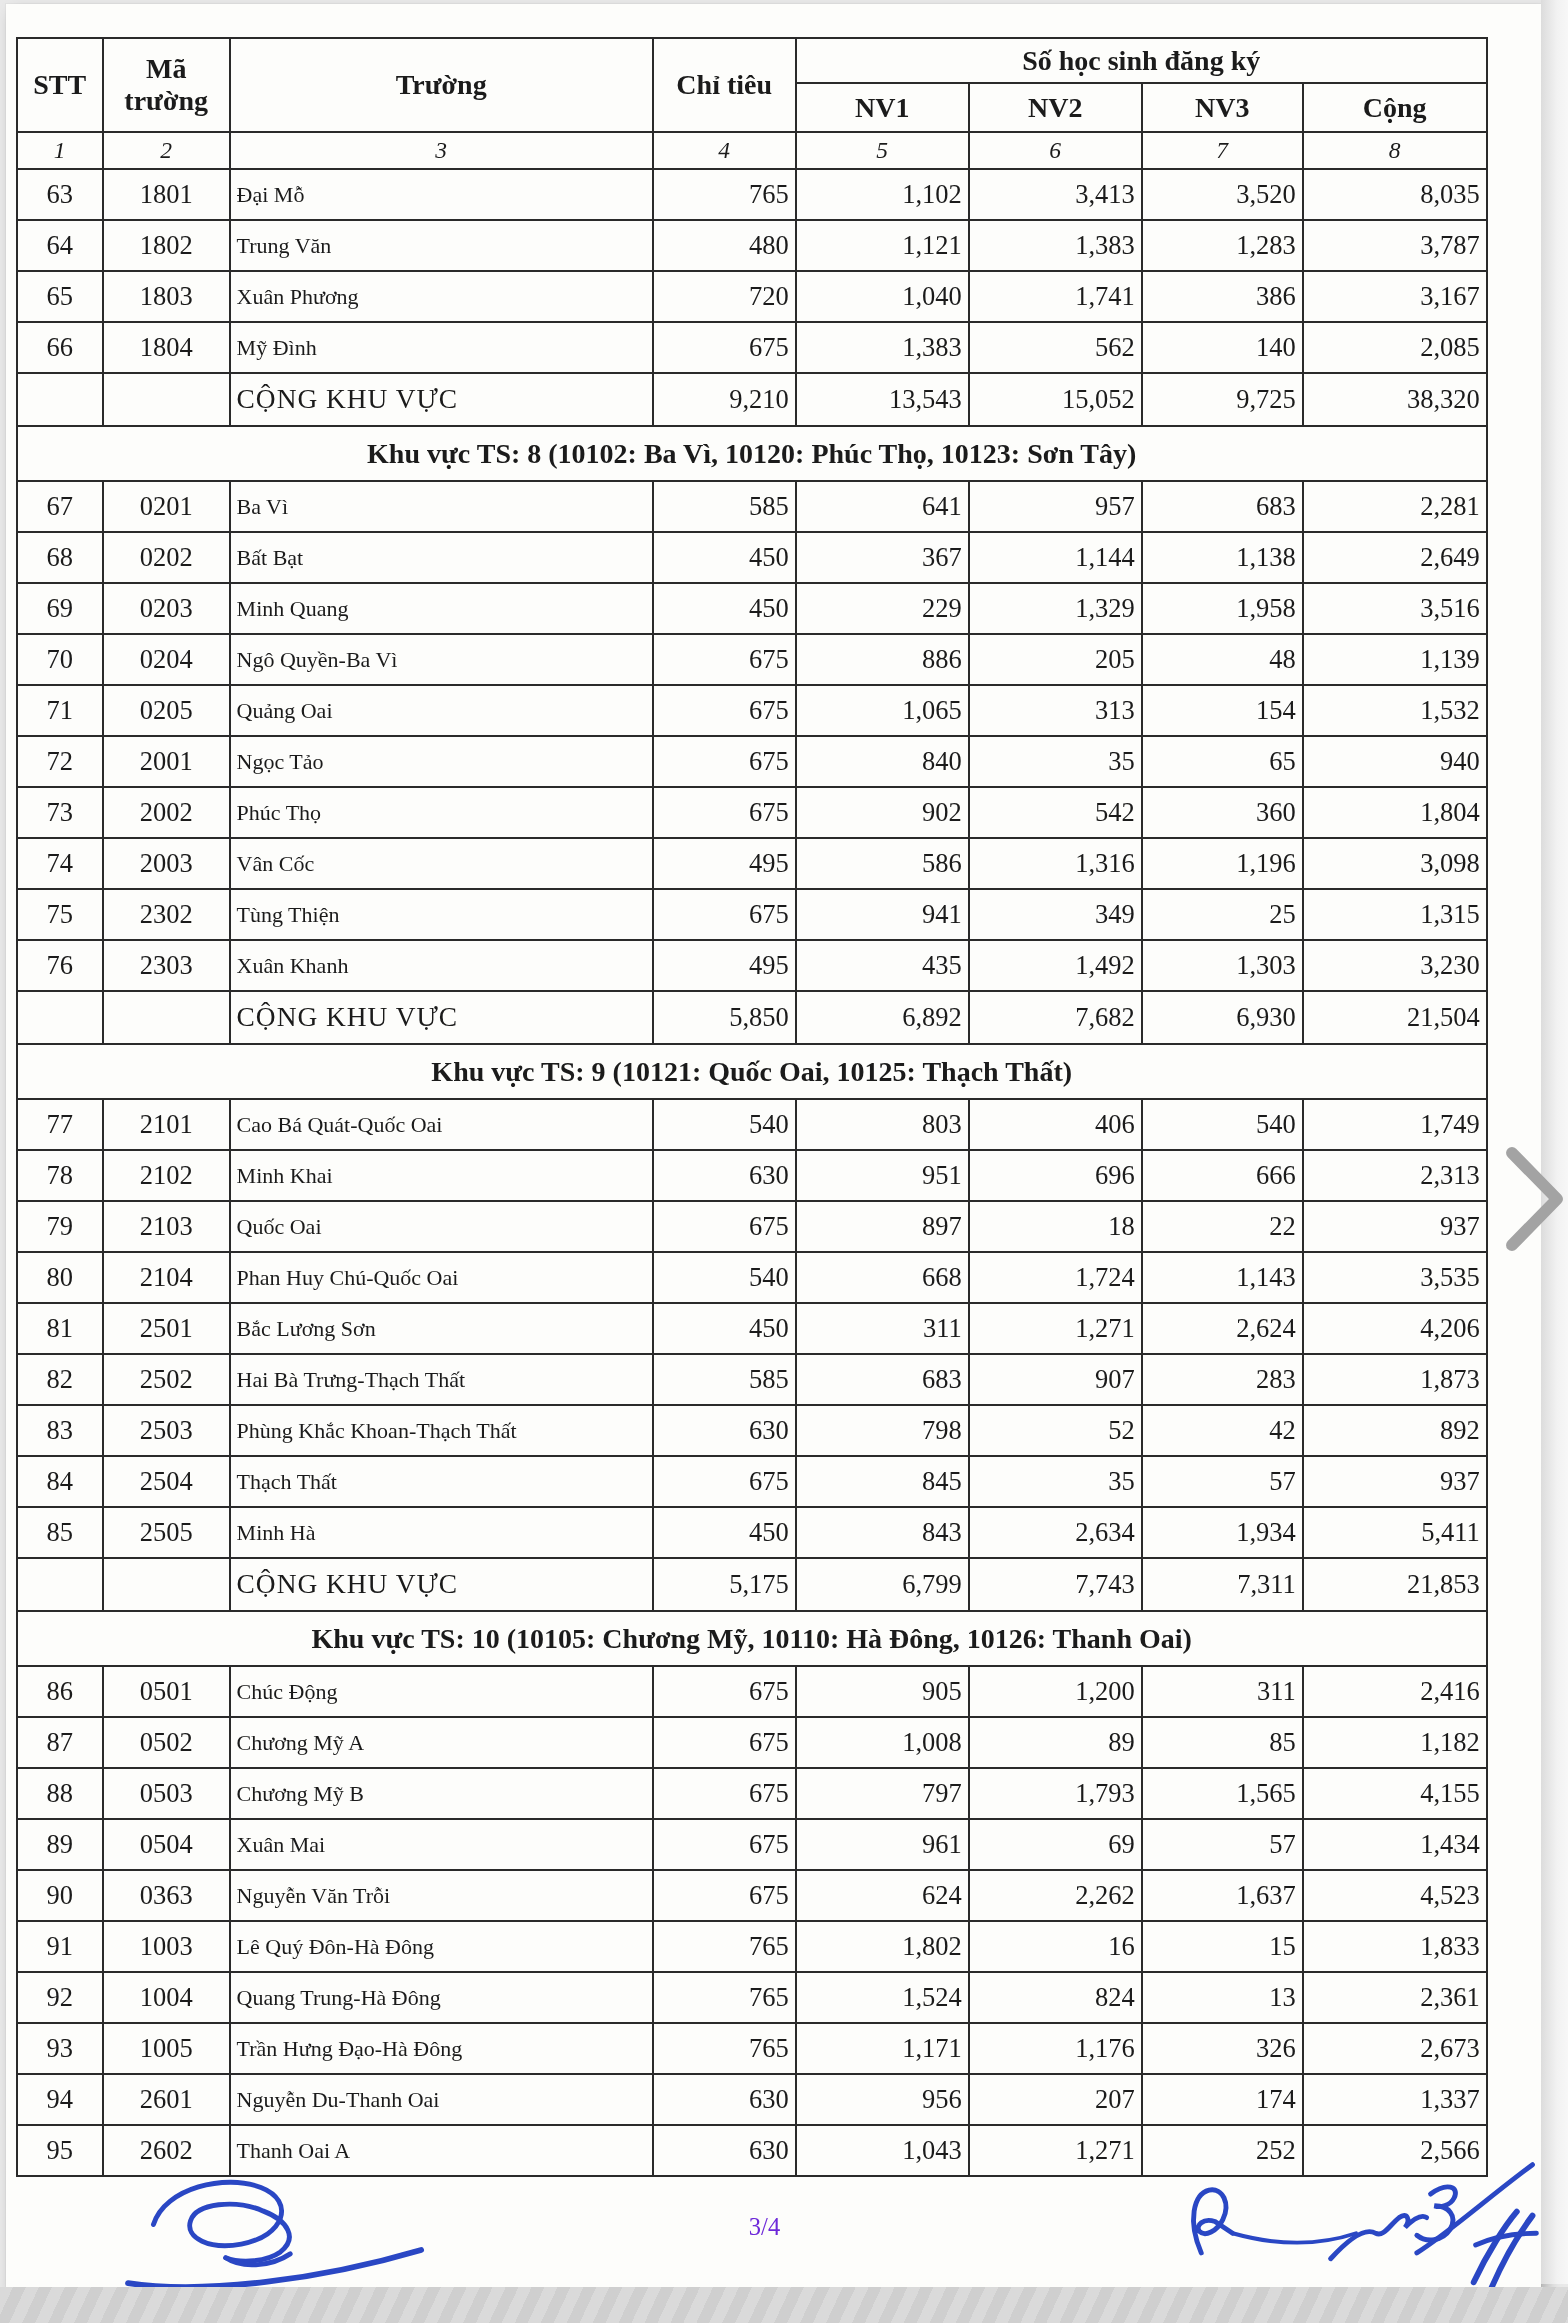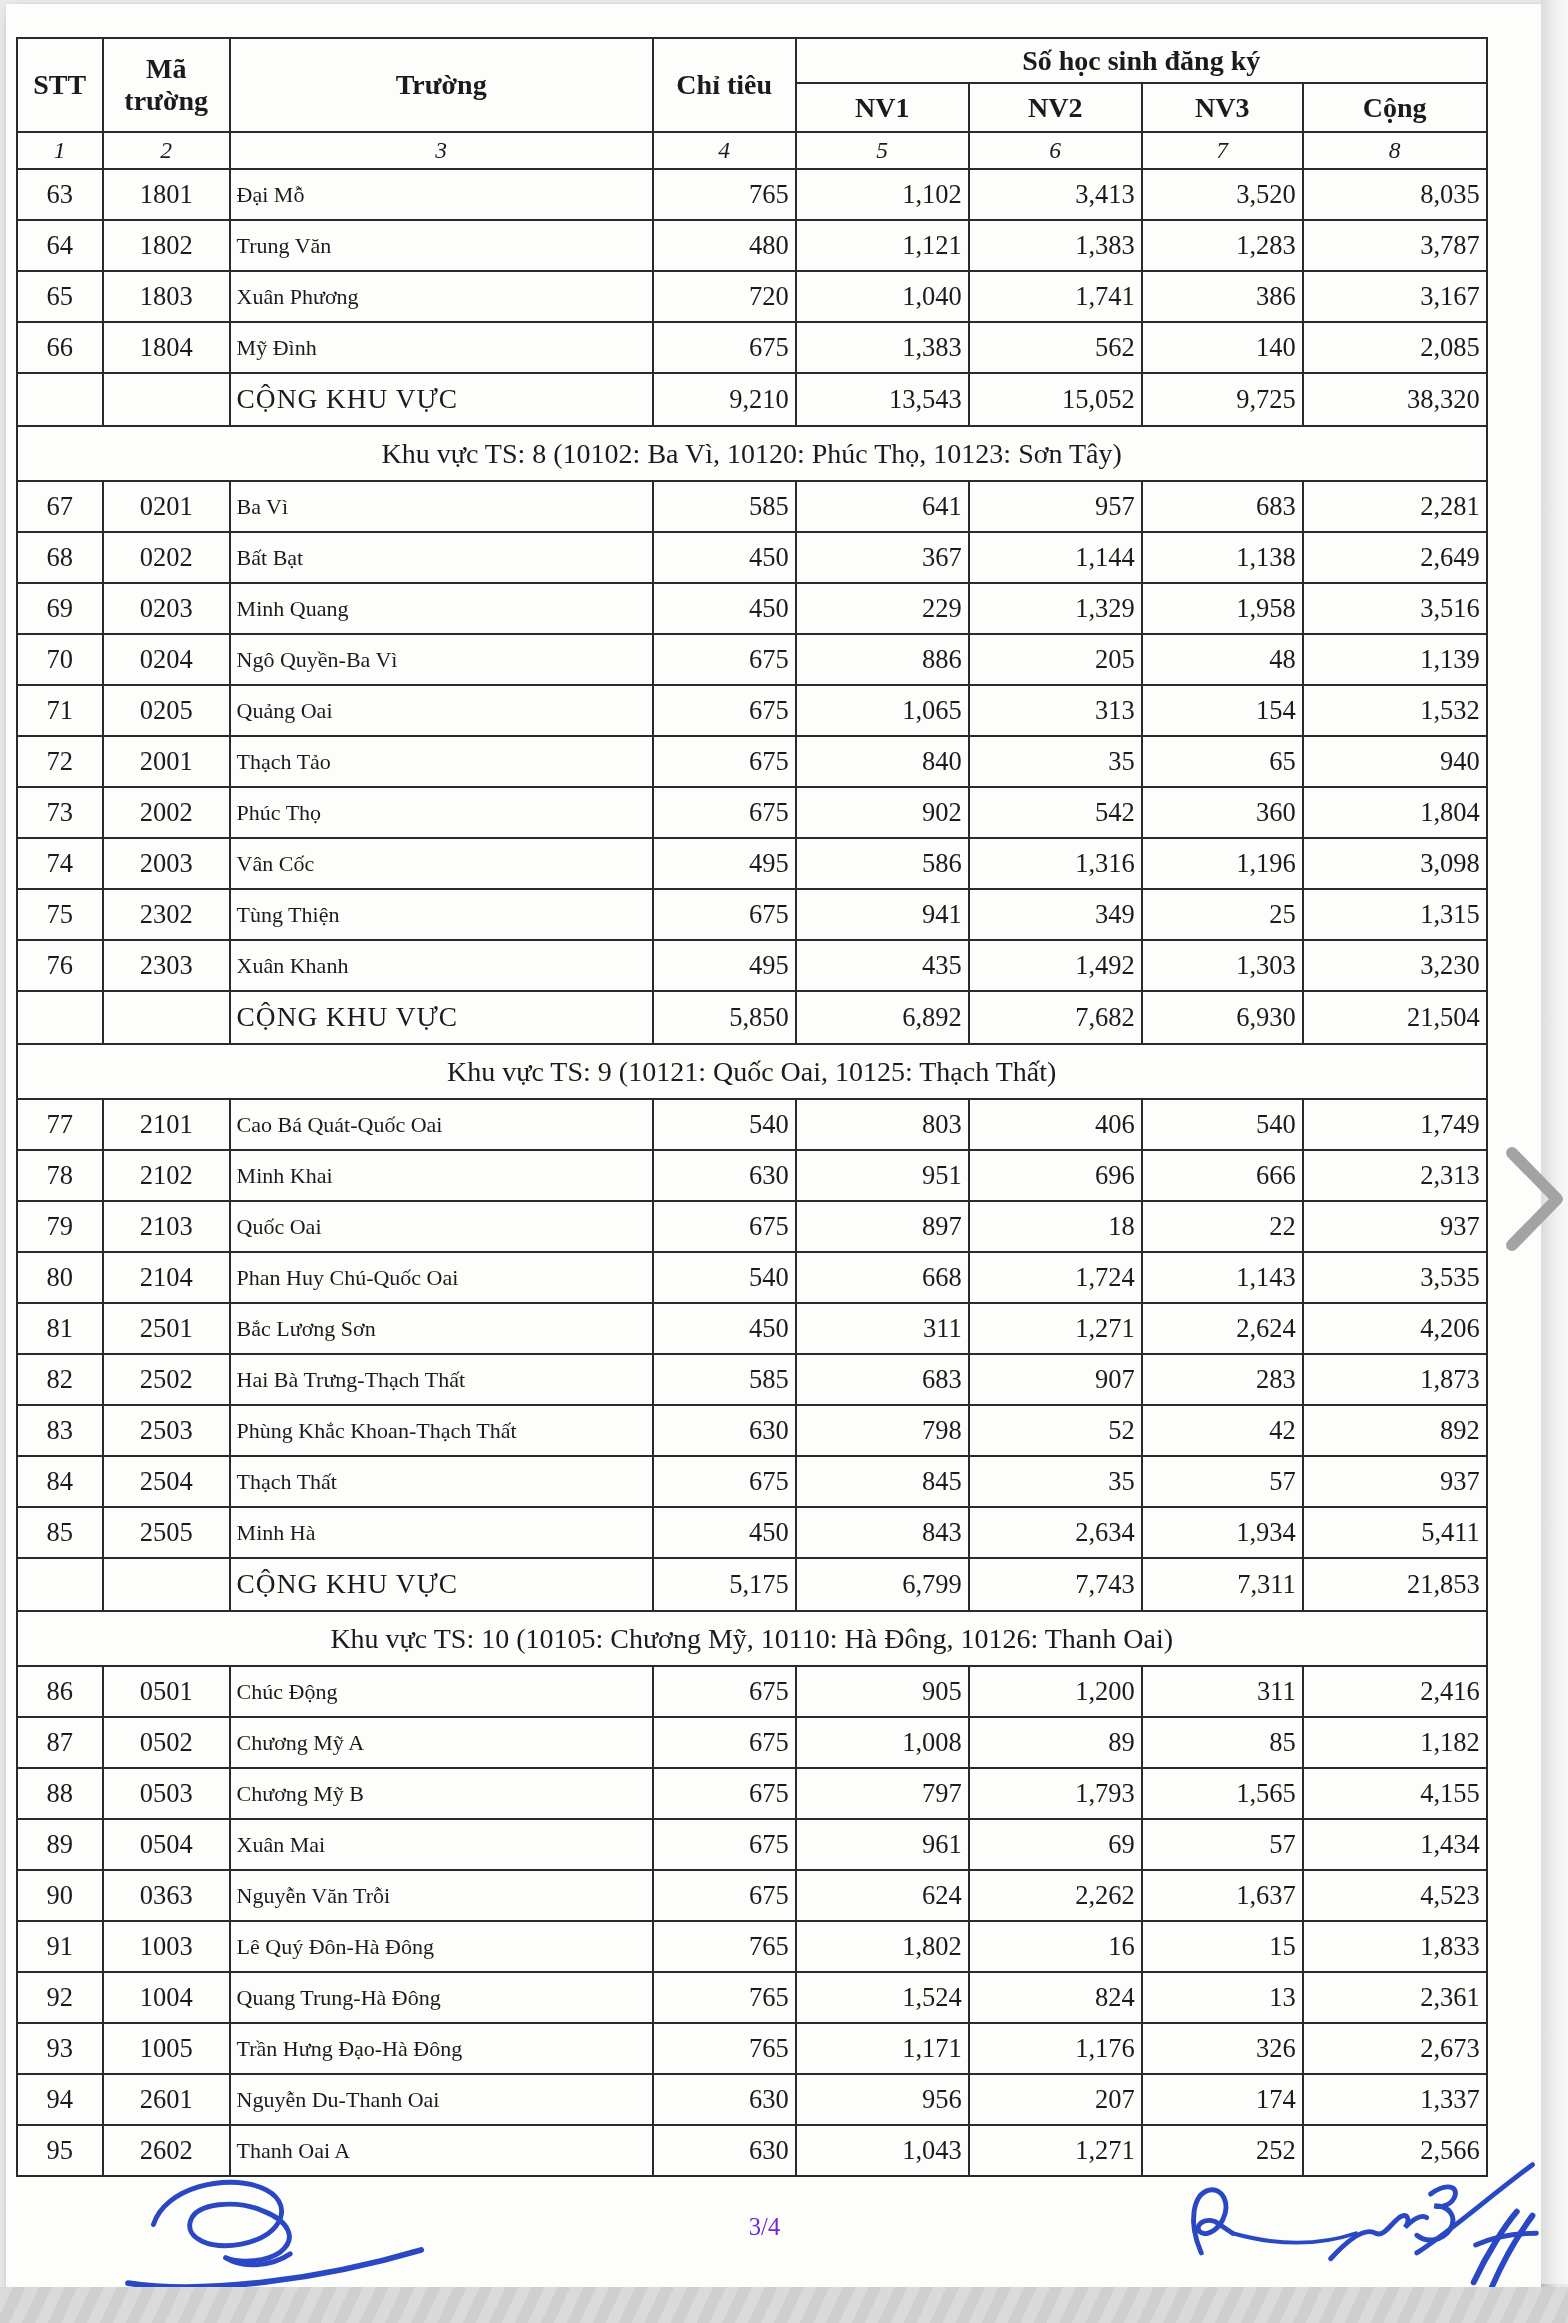--- a/index.html
+++ b/index.html
@@ -47,21 +47,21 @@
   tr.hdr-sub{height:49px}
   tr.idx-row{height:37px}
   tr.idx-row td{font-style:italic;font-size:23.5px;text-align:center;}
   tr.data-row{height:51px}
   tr.summary-row{height:53px}
   tr.section-row{height:55px}
   td.c-center{text-align:center;font-size:26.5px;}
   td.c-name{text-align:left;font-size:22px;padding-left:9.8px;}
   td.c-num{text-align:right;font-size:26.5px;padding-right:15.7px;}
   td.section-title{
-    text-align:center;font-weight:normal;font-size:28px;
+    text-align:center;font-weight:bold;font-size:28px;
   }
   tr.summary-row td.c-name{font-size:27.4px;letter-spacing:1px;}
   .page-number{
     position:absolute;left:686px;top:2213px;width:157px;
     text-align:center;font-size:24.5px;color:#6d28d9;
   }
   .pager-next{
     position:absolute;left:1504px;top:1145px;width:63px;height:108px;
     background:transparent;border:none;cursor:pointer;padding:0;
   }
@@ -209,21 +209,21 @@
         <td class="c-name">Quảng Oai</td>
         <td class="c-num">675</td>
         <td class="c-num">1,065</td>
         <td class="c-num">313</td>
         <td class="c-num">154</td>
         <td class="c-num">1,532</td>
       </tr>
       <tr class="data-row">
         <td class="c-center">72</td>
         <td class="c-center">2001</td>
-        <td class="c-name">Thạch Tảo</td>
+        <td class="c-name">Ngọc Tảo</td>
         <td class="c-num">675</td>
         <td class="c-num">840</td>
         <td class="c-num">35</td>
         <td class="c-num">65</td>
         <td class="c-num">940</td>
       </tr>
       <tr class="data-row">
         <td class="c-center">73</td>
         <td class="c-center">2002</td>
         <td class="c-name">Phúc Thọ</td>

